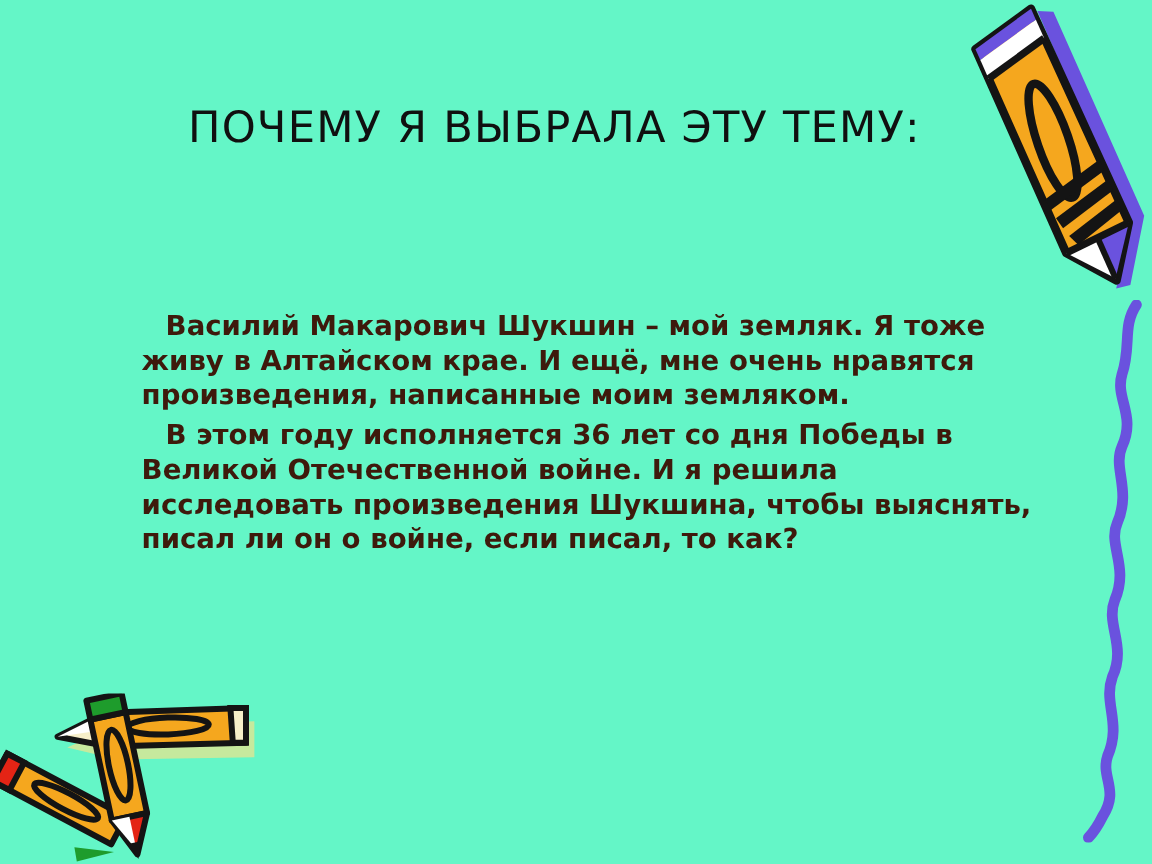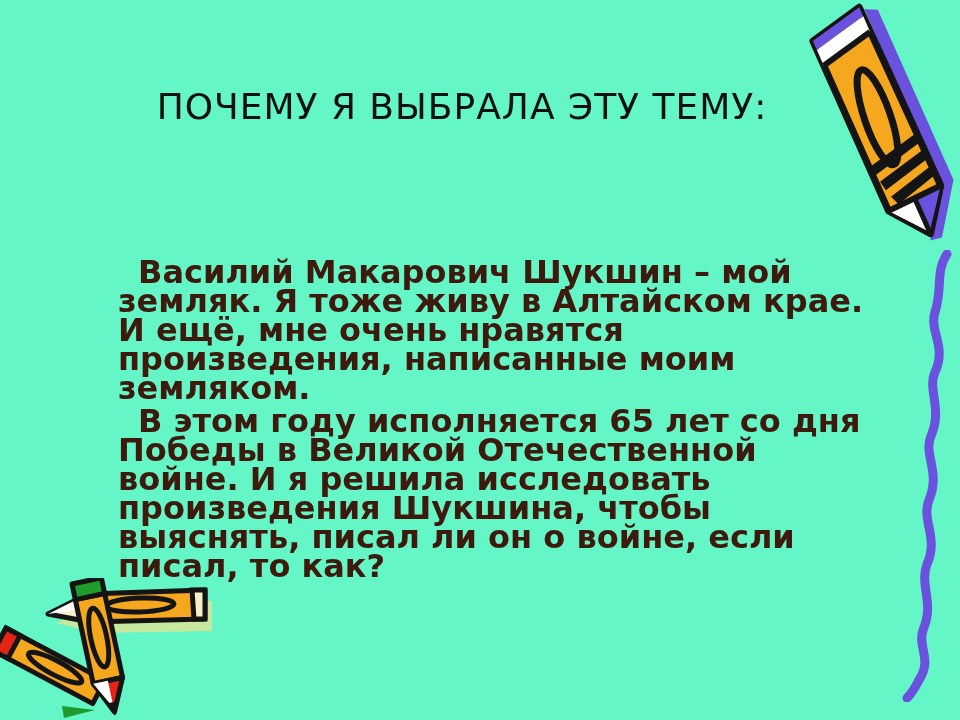--- a/index.html
+++ b/index.html
@@ -35,21 +35,21 @@
     font-size: 36px;
     font-weight: 400;
     letter-spacing: 1px;
     color: var(--title-text);
     white-space: nowrap;
   }
   .slide-body {
     position: absolute;
     top: 258px; left: 118px;
     width: 752px;
-    font-size: 32px;
+    font-size: 23px;
     font-weight: 700;
     line-height: 29px;
     color: var(--body-text);
   }
   .slide-body p {
     margin: 0 0 4px 0;
     text-indent: 20px;
   }
   .deco { position: absolute; pointer-events: none; }
   .pencil-svg   { top: 0; left: 788px; }
@@ -58,21 +58,21 @@
 </style>
 </head>
 <body>
 
 <div class="slide">
 
   <div class="slide-title">ПОЧЕМУ Я ВЫБРАЛА ЭТУ ТЕМУ:</div>
 
   <div class="slide-body">
     <p>Василий Макарович Шукшин – мой земляк. Я тоже живу в Алтайском крае. И ещё, мне очень нравятся произведения, написанные моим земляком.</p>
-    <p>В этом году исполняется 65 лет со дня Победы в Великой Отечественной войне. И я решила исследовать произведения Шукшина, чтобы выяснять, писал ли он о войне, если писал, то как?</p>
+    <p>В этом году исполняется 36 лет со дня Победы в Великой Отечественной войне. И я решила исследовать произведения Шукшина, чтобы выяснять, писал ли он о войне, если писал, то как?</p>
   </div>
 
   <svg class="deco pencil-svg" width="172" height="272" viewBox="0 0 172 272">
     <g transform="translate(20,30) rotate(-24)">
 
       <path d="M60,4 L72,10 L72,196 L38,244 L26,242 L58,198 Z" fill="var(--accent-purple)"></path>
 
       <path d="M0,12 L56,0 L58,196 L29,236 L0,198 Z" fill="var(--crayon-orange)" stroke="var(--outline-black)" stroke-width="7" stroke-linejoin="round"></path>
 
       <path d="M0,12 L56,0 L56,10 L0,22 Z" fill="var(--accent-purple)"></path>

